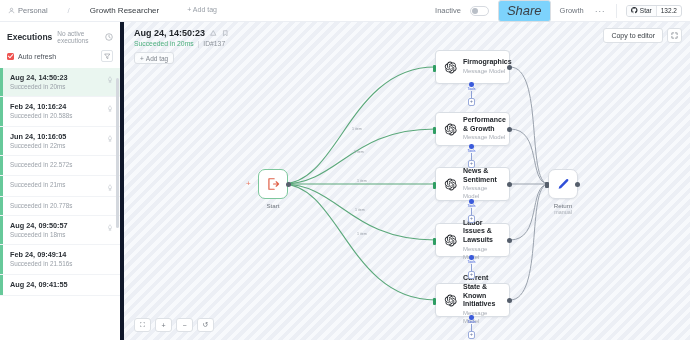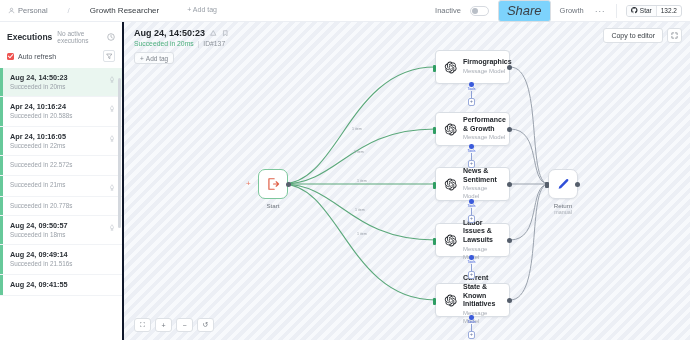--- a/index.html
+++ b/index.html
@@ -42,21 +42,21 @@
   .gh {
     display:flex; align-items:center; border:1px solid #d9dde2;
     border-radius:3px; overflow:hidden; height:12px;
   }
   .gh-left { display:flex; align-items:center; gap:2px; padding:0 4px; font-size:6.5px; color:#2b3036; height:100%; background:#fbfcfd;}
   .gh-count { padding:0 4px; font-size:6.5px; color:#2b3036; border-left:1px solid #e3e6ea; height:100%; display:flex; align-items:center;}
 
   
   .sidebar {
     position:absolute; top:22px; left:0; width:124px; height:318px;
-    background:#fff; border-right:2px solid #0f172a; z-index:30;
+    background:#fff; border-right:4px solid #0f172a; z-index:30;
     display:flex; flex-direction:column;
   }
   .sb-head { padding:8px 7px 4px 7px; display:flex; align-items:center; gap:5px; }
   .sb-title { font-size:8.5px; font-weight:bold; color:#2b3036; }
   .sb-sub { font-size:6.5px; color:#9aa0a8; }
   .sb-clock { margin-left:auto; color:#9aa0a8; }
   .sb-ctrl { padding:2px 7px 6px 7px; display:flex; align-items:center; gap:4px; }
   .cbx {
     width:7px; height:7px; border-radius:1.5px; background:#ef5350;
     position:relative; flex:none; cursor:pointer;
@@ -245,33 +245,33 @@
           </div>
           <span class="exec-icon">
             <svg width="6" height="7" viewBox="0 0 16 18">
               <path d="M8 1.5c1.6 2.6 4 4.6 4 7.6a4 4 0 0 1-8 0c0-3 2.4-5 4-7.6z" fill="none" stroke="#b4bac2" stroke-width="1.3"></path>
               <path d="M8 11v5M5.6 16h4.8" fill="none" stroke="#b4bac2" stroke-width="1.2" stroke-linecap="round"></path>
             </svg>
           </span>
         </div>
         <div class="exec-item">
           <div class="col">
-            <div class="exec-time">Apr 24, 10:16:24</div>
+            <div class="exec-time">Feb 24, 10:16:24</div>
             <div class="exec-status">Succeeded in 20.588s</div>
           </div>
           <span class="exec-icon">
             <svg width="6" height="7" viewBox="0 0 16 18">
               <path d="M8 1.5c1.6 2.6 4 4.6 4 7.6a4 4 0 0 1-8 0c0-3 2.4-5 4-7.6z" fill="none" stroke="#b4bac2" stroke-width="1.3"></path>
               <path d="M8 11v5M5.6 16h4.8" fill="none" stroke="#b4bac2" stroke-width="1.2" stroke-linecap="round"></path>
             </svg>
           </span>
         </div>
         <div class="exec-item">
           <div class="col">
-            <div class="exec-time">Apr 24, 10:16:05</div>
+            <div class="exec-time">Jun 24, 10:16:05</div>
             <div class="exec-status">Succeeded in 22ms</div>
           </div>
           <span class="exec-icon">
             <svg width="6" height="7" viewBox="0 0 16 18">
               <path d="M8 1.5c1.6 2.6 4 4.6 4 7.6a4 4 0 0 1-8 0c0-3 2.4-5 4-7.6z" fill="none" stroke="#b4bac2" stroke-width="1.3"></path>
               <path d="M8 11v5M5.6 16h4.8" fill="none" stroke="#b4bac2" stroke-width="1.2" stroke-linecap="round"></path>
             </svg>
           </span>
         </div>
         <div class="exec-item">
@@ -302,21 +302,21 @@
           </div>
           <span class="exec-icon">
             <svg width="6" height="7" viewBox="0 0 16 18">
               <path d="M8 1.5c1.6 2.6 4 4.6 4 7.6a4 4 0 0 1-8 0c0-3 2.4-5 4-7.6z" fill="none" stroke="#b4bac2" stroke-width="1.3"></path>
               <path d="M8 11v5M5.6 16h4.8" fill="none" stroke="#b4bac2" stroke-width="1.2" stroke-linecap="round"></path>
             </svg>
           </span>
         </div>
         <div class="exec-item">
           <div class="col">
-            <div class="exec-time">Aug 24, 09:49:14</div>
+            <div class="exec-time">Feb 24, 09:49:14</div>
             <div class="exec-status">Succeeded in 21.516s</div>
           </div>
         </div>
         <div class="exec-item">
           <div class="col">
             <div class="exec-time">Aug 24, 09:41:55</div>
           </div>
           <span class="exec-icon"></span>
         </div>
       </div>

